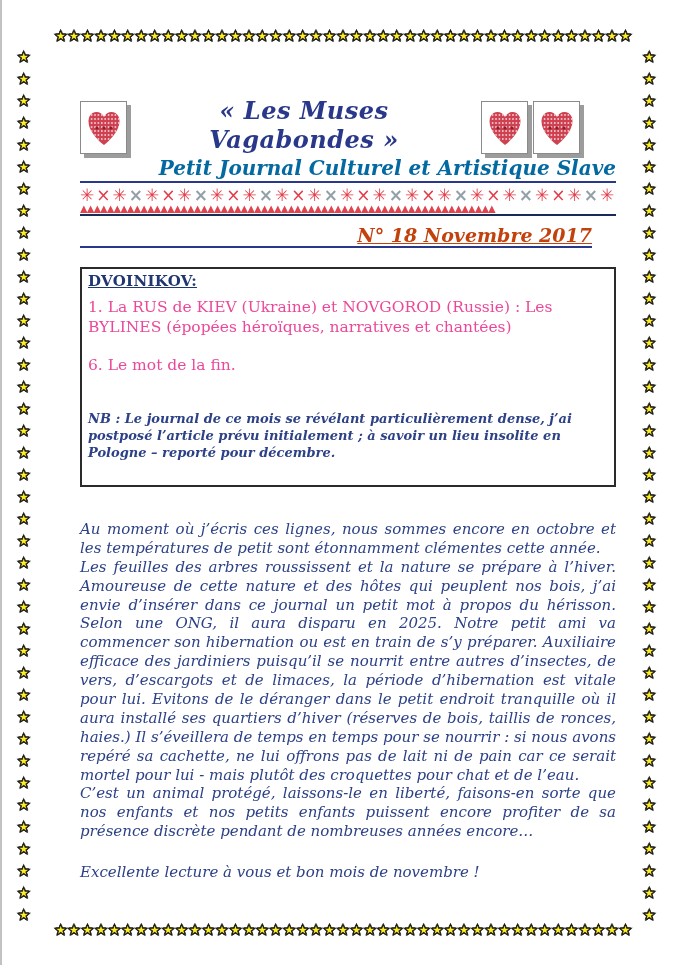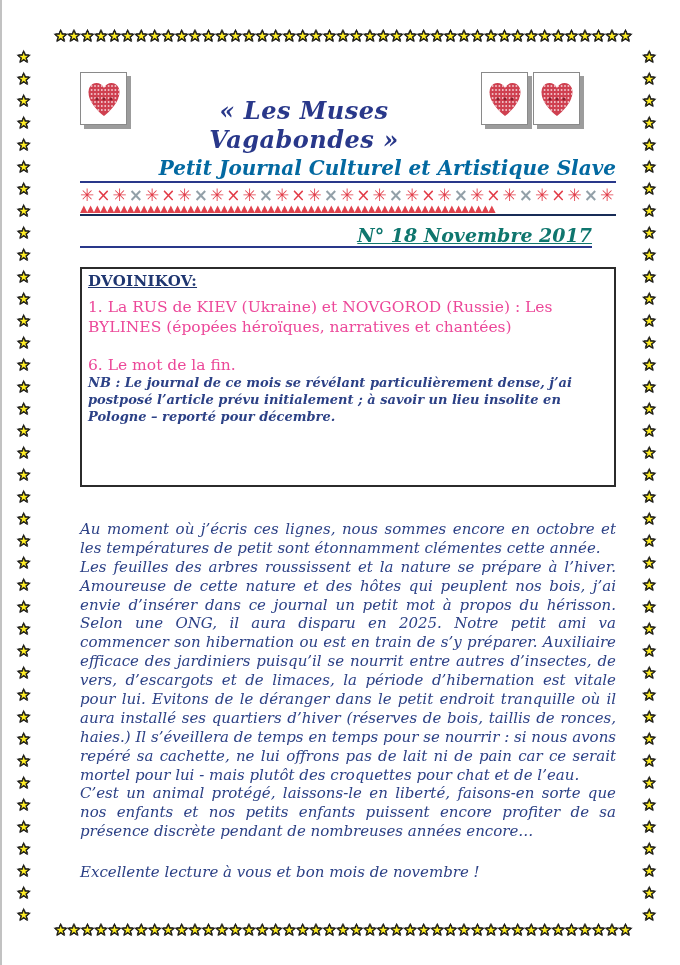--- a/index.html
+++ b/index.html
@@ -25,21 +25,21 @@
     font-size: 15px; line-height: 15px;
     color: #ffee24; -webkit-text-stroke: 1px #1a1a1a;
     text-shadow: 1px 0 0 #222, -1px 0 0 #222, 0 1px 0 #222, 0 -1px 0 #222;
   }
   .stars-left { left: 15px; }
   .stars-right { right: 24px; }
 
   
   .content { position: absolute; left: 78px; top: 72px; width: 536px; color: #2c4186; }
 
-  .header-row { display: flex; align-items: flex-start; gap: 8px; }
+  .header-row { display: flex; align-items: flex-end; gap: 8px; }
   .heart-box {
     width: 47px; height: 53px; background: #fff; border: 1px solid #8a8a8a;
     box-shadow: 4px 4px 0 #9c9c9c; display: flex; align-items: center; justify-content: center;
     flex: 0 0 auto;
   }
   .heart-box svg { width: 40px; height: 42px; }
   .hearts-right { display: flex; gap: 5px; margin-right: 36px; }
   .masthead-title {
     flex: 1; text-align: center; margin-top: 24px;
     font-size: 24px; font-weight: bold; font-style: italic; color: #29388a;
@@ -62,39 +62,39 @@
     white-space: nowrap; font-size: 10px; line-height: 9px; letter-spacing: -1px;
     color: #e0444e; overflow: hidden; text-shadow: 0 1px 0 #f0a6ab;
     font-family: "DejaVu Sans", sans-serif;
   }
 
   .issue-line {
     margin-top: 8px; margin-right: 24px; text-align: right;
     border-bottom: 2px solid #29388a; padding-bottom: 0px;
   }
   .issue-line span {
-    font-size: 19px; font-weight: bold; font-style: italic; color: #0f766e;
+    font-size: 19px; font-weight: bold; font-style: italic; color: #c2410c;
     text-decoration: underline;
   }
 
   .sommaire-box {
     margin-top: 19px; border: 2px solid #2b2b2b; padding: 3px 8px 5px 6px;
     min-height: 220px;
   }
   .sommaire-heading {
     font-size: 15px; font-weight: 600; color: #1f3670; text-decoration: underline;
     font-style: normal; letter-spacing: 0.3px;
   }
   .sommaire-item {
     font-size: 15.5px; color: #ec4899; line-height: 1.28;
     margin-top: 8px; margin-bottom: 18px;
   }
   .sommaire-item.last { margin-bottom: 0; }
   .sommaire-nb {
-    font-size: 13px; font-style: italic; font-weight: bold; color: #2c4186; line-height: 1.3;
+    font-size: 13px; font-style: italic; font-weight: bold; color: #2c4186; line-height: 1.3; margin-top: 36px;
   }
 
   .letter { margin-top: 33px; font-style: italic; font-size: 15px; line-height: 1.26; color: #2c4186; }
   .greeting { margin-bottom: 22px; }
   .para { text-align: justify; }
   .closing { margin-top: 22px; }
 </style>
 </head>
 <body>
 

